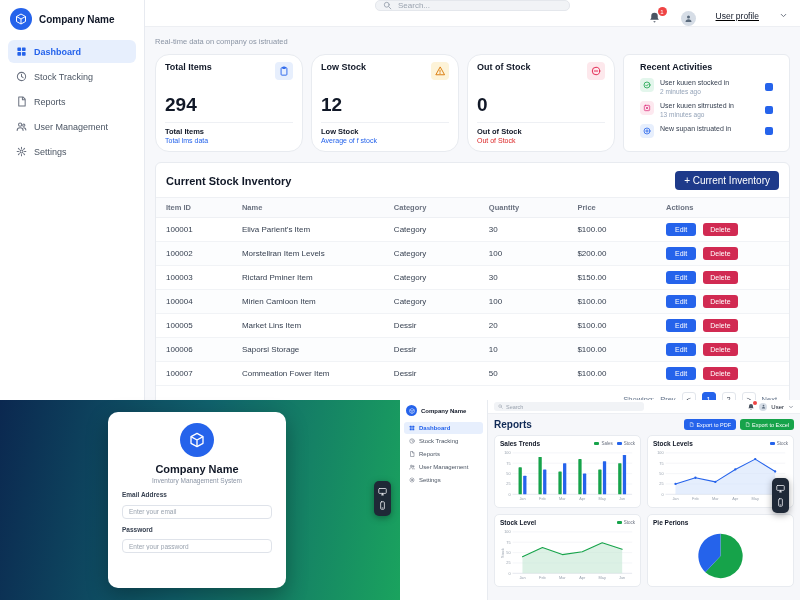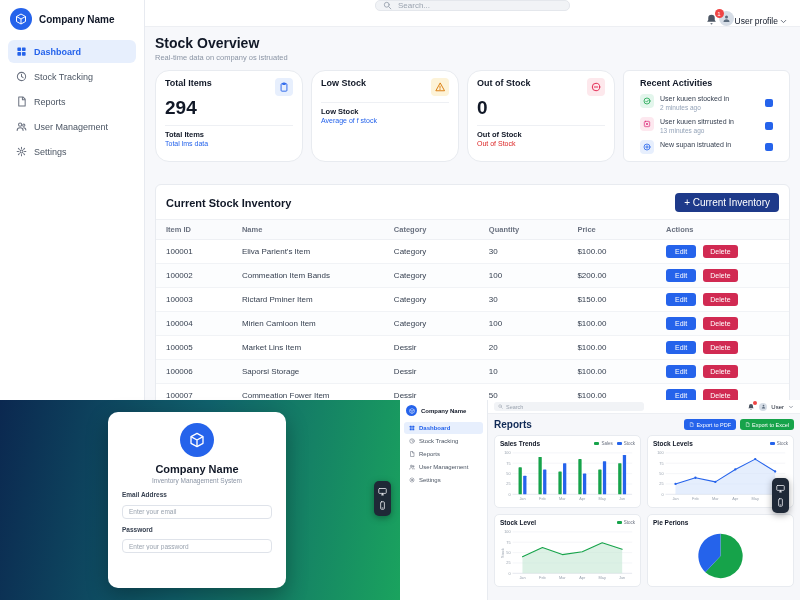--- a/index.html
+++ b/index.html
@@ -19,58 +19,58 @@
   .menu { padding:4px 8px; display:flex; flex-direction:column; gap:2px; }
   .menu-item { display:flex; align-items:center; gap:7px; padding:6px 8px; border-radius:6px; font-size:9px; color:#4b5563; cursor:pointer; }
   .menu-item .mi-icon { width:11px; height:11px; color:#6b7280; flex:0 0 auto; }
   .menu-item.active { background:#e7effd; color:#2563eb; font-weight:bold; }
   .menu-item.active .mi-icon { color:#2563eb; }
 
   .topbar { position:absolute; left:145px; top:0; width:655px; height:27px; background:#fff; border-bottom:1px solid #edeff3; display:flex; align-items:center; padding:0 12px;flex-direction:column; }
   .searchbox { display:flex; align-items:center; gap:6px; background:#f1f3f6; border:1px solid #e4e7ec; border-radius:5px; width:195px; height:17px; padding:0 7px; }
   .search-ic { width:9px; height:9px; color:#9aa3af; flex:0 0 auto; }
   .searchbox input { border:none; background:transparent; font-size:8px; width:100%; color:#374151; }
-  .topbar-right { margin-left:auto; display:flex; align-items:flex-end; gap:1px; }
+  .topbar-right { margin-left:auto; display:flex; align-items:flex-start; gap:20px;text-decoration:underline; }
   .bell-wrap { position:relative; width:13px; height:13px; color:#4b5563; cursor:pointer; }
   .badge { position:absolute; top:-4px; right:-6px; background:#ef4444; color:#fff; font-size:6px; min-width:9px; height:9px; border-radius:5px; display:flex; align-items:center; justify-content:center; padding:0 1px; }
   .avatar { width:15px; height:15px; border-radius:50%; background:#d6dde6; color:#5b6b7d; padding:3px; }
   .user-label { font-size:8.5px; color:#111827; }
   .chev { width:9px; height:9px; color:#6b7280; }
 
   .main { position:absolute; left:145px; top:27px; width:655px; height:373px; padding:8px 10px; }
   .page-title { font-size:14px; font-weight:bold; color:#111827; }
   .page-sub { font-size:7.5px; color:#8b95a5; margin-top:2px; }
   .cards-row { display:flex; gap:8px; margin-top:8px; align-items:stretch; }
   .stat-cards { display:flex; gap:8px; }
   .stat-card { background:#fff; border:1px solid #e8ebf0; border-radius:14px; padding:7px 9px; width:148px; }
   .stat-head { display:flex; justify-content:space-between; align-items:flex-start; }
   .stat-title { font-size:9px; font-weight:bold; color:#111827; }
   .stat-icon { width:18px; height:18px; border-radius:4px; padding:4px; flex:0 0 auto; }
   .stat-icon.blue { background:#e7effd; color:#2563eb; }
   .stat-icon.yellow { background:#fdf3d8; color:#d97706; }
   .stat-icon.red { background:#fde8ec; color:#e11d48; }
-  .stat-value { font-size:19px; font-weight:bold; color:#111827; margin-top:1px; }
+  .stat-value { font-size:19px; font-weight:bold; color:#111827; margin-top:14px; }
   .stat-divider { border-top:1px solid #eef0f4; margin:6px 0 4px; }
   .stat-foot-title { font-size:7.5px; font-weight:bold; color:#111827; }
   .stat-foot-note { font-size:7px; margin-top:1px; }
   .note-blue { color:#2563eb; }
   .note-red { color:#dc2626; }
   .recent-card { flex:1; background:#fff; border:1px solid #e8ebf0; border-radius:6px; padding:7px 16px; }
   .recent-title { font-size:9px; font-weight:bold; color:#111827; }
   .activity { display:flex; align-items:flex-start; gap:6px; margin-top:6px; }
   .act-icon { width:14px; height:14px; border-radius:4px; padding:3px; flex:0 0 auto; }
   .act-icon.green { background:#e3f6ec; color:#16a34a; }
   .act-icon.pink { background:#fde8ef; color:#db2777; }
   .act-icon.blue { background:#e7effd; color:#2563eb; }
   .act-body { display:flex; flex-direction:column; gap:1px; flex:1; }
   .act-text { font-size:7px; color:#374151; line-height:1.3; }
   .act-time { font-size:6.5px; color:#94a3b8; }
   .act-btn { width:8px; height:8px; background:#2563eb; border-radius:2px; align-self:center; cursor:pointer; flex:0 0 auto; }
 
-  .inv-card { background:#fff; border:1px solid #e8ebf0; border-radius:6px; margin-top:22px; padding-top:8px; }
+  .inv-card { background:#fff; border:1px solid #e8ebf0; border-radius:6px; margin-top:10px; padding-top:8px; }
   .inv-head { display:flex; align-items:center; justify-content:space-between; padding:0 10px 7px; }
   .inv-title { font-size:11px; font-weight:bold; color:#111827; }
   .inv-add-btn { background:#1e3a8a; color:#fff; font-size:10px; padding:4px 9px; border-radius:4px; border:none; cursor:pointer; }
   table { width:100%; border-collapse:collapse; }
   thead th { text-align:left; font-size:7.5px; color:#6b7280; font-weight:bold; padding:5px 10px; background:#fafbfd; border-top:1px solid #eef0f4; border-bottom:1px solid #eef0f4; }
   th:nth-child(1){width:12%;} th:nth-child(2){width:24%;} th:nth-child(3){width:15%;} th:nth-child(4){width:14%;} th:nth-child(5){width:14%;} th:nth-child(6){width:21%;}
   tbody td { font-size:8px; color:#374151; padding:5px 10px; border-bottom:1px solid #f1f3f6; }
   tbody tr:nth-child(even) { background:#fcfdfe; }
   .btn-edit { background:#2563eb; color:#fff; font-size:7px; padding:3px 9px; border-radius:3px; border:none; margin-right:5px; cursor:pointer; }
   .btn-delete { background:#d12a52; color:#fff; font-size:7px; padding:3px 7px; border-radius:3px; border:none; cursor:pointer; }
@@ -237,21 +237,20 @@
         <span class="user-label">User profile</span>
         <span class="chev" data-icon="chevron">
             <svg viewBox="0 0 24 24" fill="none" stroke="currentColor" stroke-width="2.6" stroke-linecap="round">
               <path d="M6 9l6 6 6-6"></path>
             </svg>
           </span>
       </div>
     </header>
 
     <main class="main">
-      <div class="page-title">Stock Overview</div>
       <div class="page-sub">Real-time data on company os istruated</div>
 
       <div class="cards-row">
         <div class="stat-cards">
 
             <div class="stat-card">
               <div class="stat-head">
                 <span class="stat-title">Total Items</span>
                 <span class="stat-icon blue" data-icon="clipboard">
                   <svg viewBox="0 0 24 24" fill="none" stroke="currentColor" stroke-width="2.2" stroke-linejoin="round">
@@ -269,20 +268,21 @@
             <div class="stat-card">
               <div class="stat-head">
                 <span class="stat-title">Low Stock</span>
                 <span class="stat-icon yellow" data-icon="warning">
                   <svg viewBox="0 0 24 24" fill="none" stroke="currentColor" stroke-width="2.2" stroke-linecap="round" stroke-linejoin="round">
                     <path d="M12 3L2 21h20z"></path>
                     <path d="M12 10v5M12 17.8v.2"></path>
                   </svg>
                 </span>
               </div>
+              <div class="stat-value">12</div>
               <div class="stat-divider"></div>
               <div class="stat-foot-title">Low Stock</div>
               <div class="stat-foot-note note-blue">Average of f stock</div>
             </div>
 
             <div class="stat-card">
               <div class="stat-head">
                 <span class="stat-title">Out of Stock</span>
                 <span class="stat-icon red" data-icon="minus">
                   <svg viewBox="0 0 24 24" fill="none" stroke="currentColor" stroke-width="2.2" stroke-linecap="round">
@@ -372,21 +372,21 @@
                 <td>30</td>
                 <td>$100.00</td>
                 <td>
                   <button class="btn-edit">Edit</button>
                   <button class="btn-delete">Delete</button>
                 </td>
               </tr>
 
               <tr>
                 <td>100002</td>
-                <td>Commeation Item Bands</td>
+                <td>Morstellran Item Levels</td>
                 <td>Category</td>
                 <td>100</td>
                 <td>$200.00</td>
                 <td>
                   <button class="btn-edit">Edit</button>
                   <button class="btn-delete">Delete</button>
                 </td>
               </tr>
 
               <tr>

